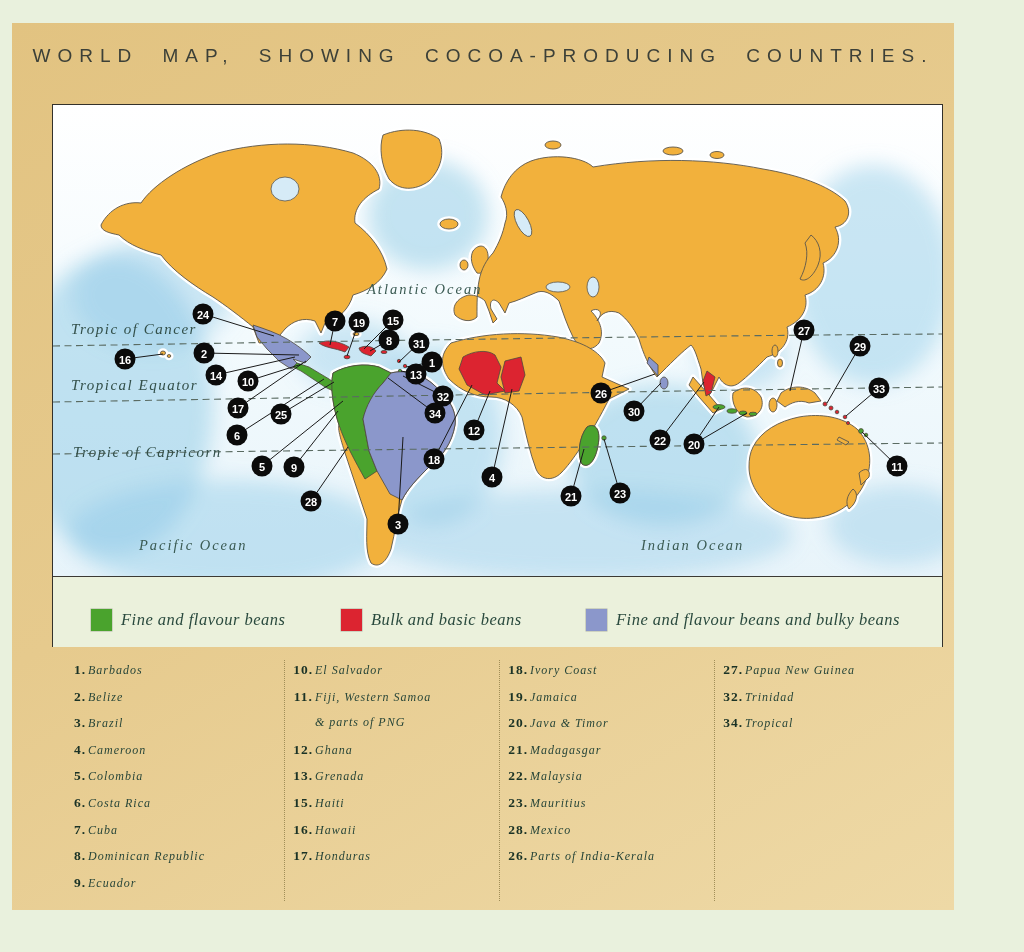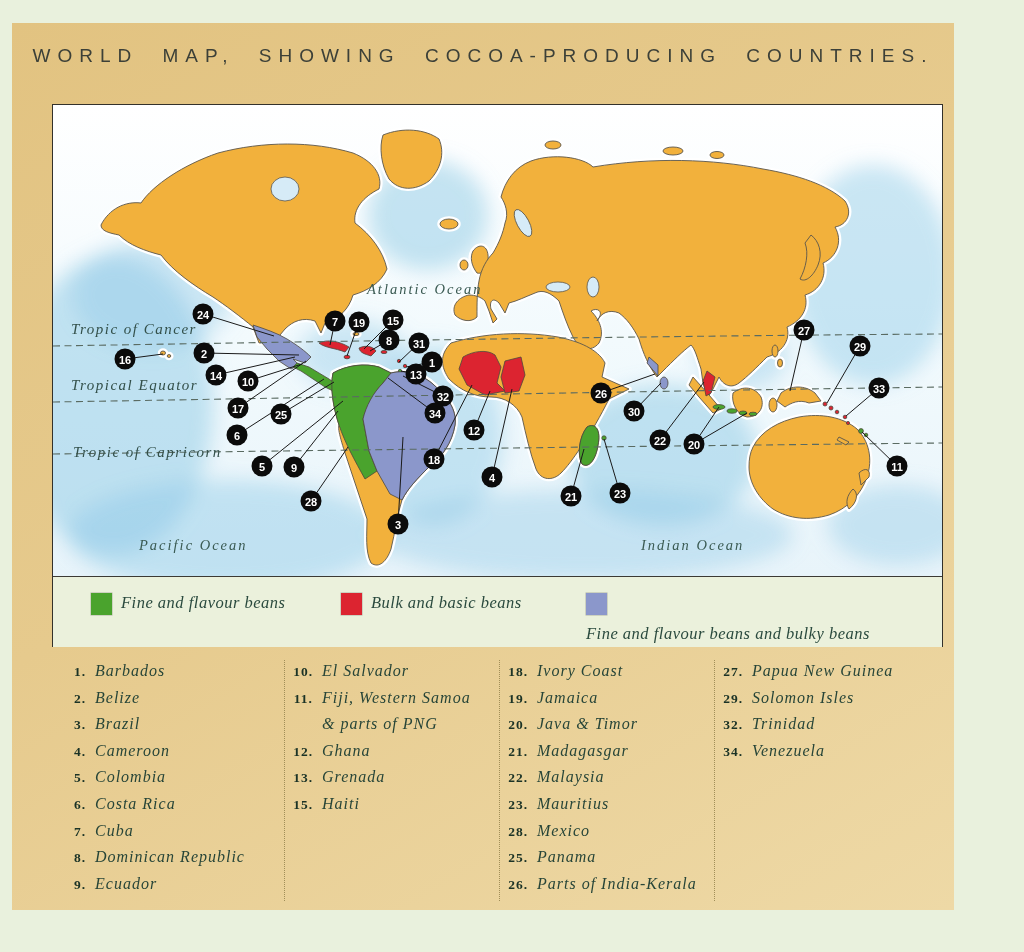--- a/index.html
+++ b/index.html
@@ -21,35 +21,35 @@
   }
   .map-panel{
     position:absolute;left:40px;top:81px;width:889px;height:541px;
     background:#fdfefe;border:1.5px solid #33312b;box-sizing:content-box;
   }
   .map-svg{display:block;width:889px;height:471px;}
   .legend-strip{
     position:absolute;left:0;top:471px;width:889px;height:70px;
     background:#ebf1dc;border-top:1px solid #3c3a34;
   }
-  .legend-item{position:absolute;top:16px;height:70px;display:flex;gap:9px;}
-  .legend-item.l0{left:38px;} .legend-item.l1{left:288px;} .legend-item.l2{left:533px;flex-direction:column;}
+  .legend-item{position:absolute;top:8px;height:70px;display:flex;align-items:center;gap:9px;}
+  .legend-item.l0{left:38px;} .legend-item.l1{left:288px;} .legend-item.l2{left:533px;}
   .swatch{width:21px;height:22px;display:inline-block;box-shadow:0 0 0 .5px rgba(0,0,0,.25);}
   .legend-label{font-style:italic;font-size:16.5px;color:#2a4a3e;letter-spacing:.5px;}
 
   .country-list{
     position:absolute;left:46px;top:637px;width:916px;
     display:grid;grid-template-columns:227px 215px 215px 1fr;
   }
   .country-col{padding-top:2px;}
   .country-col.sep{border-right:1px dotted #a08e58;}
   .country-col{padding-right:6px;}
   .crow{display:flex;align-items:baseline;height:26.6px;}
   .cnum{width:28px;flex:0 0 28px;text-align:right;font-weight:bold;font-size:13.5px;color:#1b3326;letter-spacing:1px;}
-  .cname{margin-left:9px;font-style:italic;font-size:16px;color:#274538;letter-spacing:1px;white-space:nowrap;}
+  .cname{margin-left:2px;font-style:italic;font-size:12px;color:#274538;letter-spacing:1px;white-space:nowrap;}
 
   
   .halo *{fill:#ffffff;stroke:#ffffff;stroke-width:5.5;stroke-linejoin:round;}
   #land{stroke:#5a564c;stroke-width:.9;stroke-linejoin:round;}
   #patches{stroke:#4c483e;stroke-width:.8;stroke-linejoin:round;}
   .sea{fill:#d6ebf7;stroke:#5a564c;stroke-width:.8;}
   .tropic{fill:none;stroke:#5a6b62;stroke-width:1.1;stroke-dasharray:7 4.5;}
   .geo-label{font-style:italic;font-size:15px;fill:#33504a;letter-spacing:1.5px;}
   .ocean-label{font-style:italic;font-size:14.5px;fill:#3a5a52;letter-spacing:2px;}
   .leader{stroke:#1a1a1a;stroke-width:1;}
@@ -396,21 +396,29 @@
           <span class="cnum">13.</span>
           <span class="cname">Grenada</span>
         </div>
 
 
         <div class="crow">
           <span class="cnum">15.</span>
           <span class="cname">Haiti</span>
         </div>
 
-
+        <div class="crow">
+          <span class="cnum">16.</span>
+          <span class="cname">Hawaii</span>
+        </div>
+
+        <div class="crow">
+          <span class="cnum">17.</span>
+          <span class="cname">Honduras</span>
+        </div>
       </div>
     <div class="country-col sep">
 
         <div class="crow">
           <span class="cnum">18.</span>
           <span class="cname">Ivory Coast</span>
         </div>
 
         <div class="crow">
           <span class="cnum">19.</span>
@@ -435,50 +443,42 @@
         <div class="crow">
           <span class="cnum">23.</span>
           <span class="cname">Mauritius</span>
         </div>
 
         <div class="crow">
           <span class="cnum">28.</span>
           <span class="cname">Mexico</span>
         </div>
 
-        <div class="crow">
-          <span class="cnum">25.</span>
-          <span class="cname">Panama</span>
-        </div>
 
         <div class="crow">
           <span class="cnum">26.</span>
           <span class="cname">Parts of India-Kerala</span>
         </div>
       </div>
     <div class="country-col">
 
         <div class="crow">
           <span class="cnum">27.</span>
           <span class="cname">Papua New Guinea</span>
         </div>
 
 
-        <div class="crow">
-          <span class="cnum">29.</span>
-          <span class="cname">Solomon Isles</span>
-        </div>
 
 
 
         <div class="crow">
           <span class="cnum">32.</span>
           <span class="cname">Trinidad</span>
         </div>
 
 
         <div class="crow">
           <span class="cnum">34.</span>
-          <span class="cname">Venezuela</span>
+          <span class="cname">Tropical</span>
         </div>
       </div>
   </div>
 </div>
 
 </body></html>

